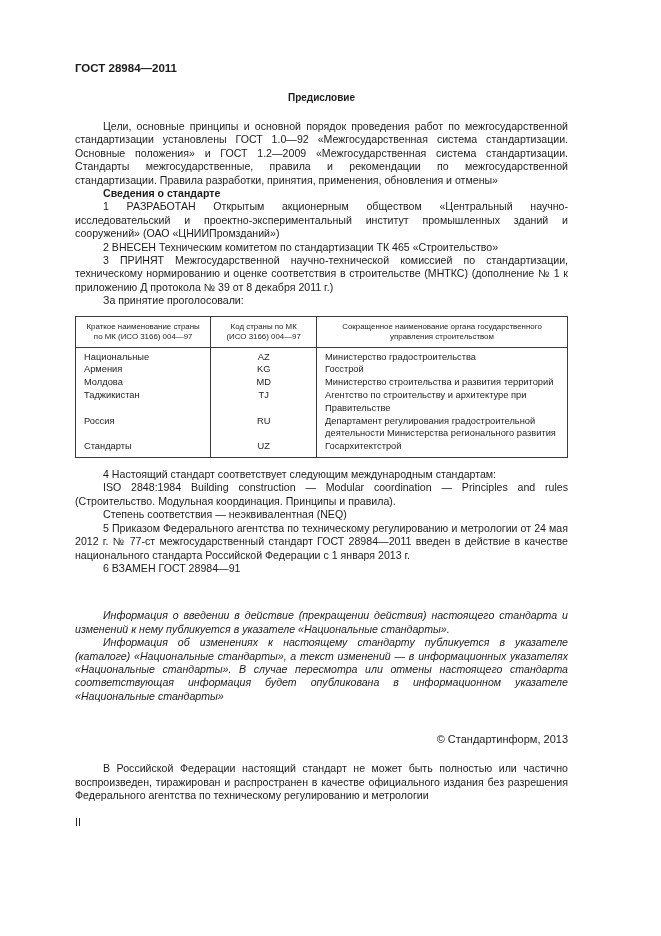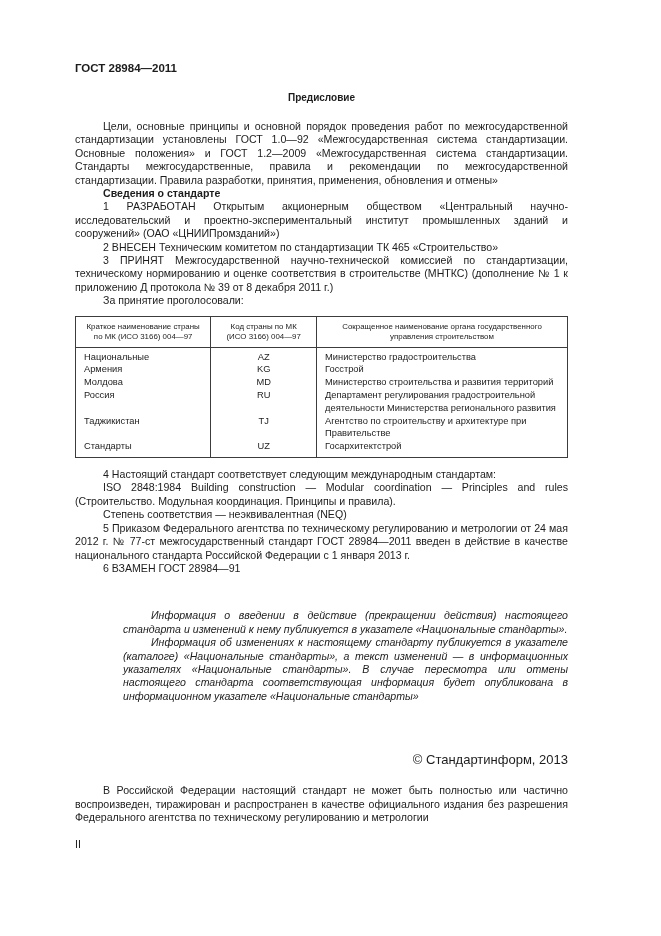--- a/index.html
+++ b/index.html
@@ -12,22 +12,22 @@
   p.bold { font-weight: bold; }
   table.vote { width: 100%; border-collapse: collapse; margin: 8px 0 10px 0; border: 1px solid #3c3c3c; }
   table.vote th { border: 1px solid #3c3c3c; font-size: 7.9px; font-weight: normal; padding: 5px 10px; text-align: center; line-height: 10px; vertical-align: middle; }
   table.vote td { border-left: 1px solid #3c3c3c; border-right: 1px solid #3c3c3c; font-size: 9.3px; line-height: 12.8px; padding: 0 8px; vertical-align: top; }
   table.vote tbody tr:first-child td { padding-top: 3px; }
   table.vote tbody tr:last-child td { padding-bottom: 4px; }
   .col-country { width: 27.5%; margin-top: 14px; }
   .col-code { width: 21.5%; text-align: center; }
   .col-authority { width: 51%; }
   .notes { margin-top: 34px; }
-  .notes p.body { font-style: italic; margin-left: 48px; }
-  .copyright { margin-top: 49px; text-align: right; font-size: 13px; }
+  .notes p.body { font-style: italic; }
+  .copyright { margin-top: 30px; text-align: right; font-size: 11px; }
   .footer-note { margin-top: 17px; }
   .pagenum { margin-top: 14px; font-size: 10.6px; }
 </style>
 </head>
 <body>
 
 <div class="page">
 
   <div class="doc-ref">ГОСТ 28984—2011</div>
 
@@ -59,28 +59,28 @@
         <td class="col-country">Армения</td>
         <td class="col-code">KG</td>
         <td class="col-authority">Госстрой</td>
       </tr>
       <tr>
         <td class="col-country">Молдова</td>
         <td class="col-code">MD</td>
         <td class="col-authority">Министерство строительства и развития территорий</td>
       </tr>
       <tr>
+        <td class="col-country">Таджикистан</td>
+        <td class="col-code">TJ</td>
+        <td class="col-authority">Агентство по строительству и архитектуре при Правительстве</td>
+      </tr>
+      <tr>
         <td class="col-country">Россия</td>
         <td class="col-code">RU</td>
         <td class="col-authority">Департамент регулирования градостроительной деятельности Министерства регионального развития</td>
-      </tr>
-      <tr>
-        <td class="col-country">Таджикистан</td>
-        <td class="col-code">TJ</td>
-        <td class="col-authority">Агентство по строительству и архитектуре при Правительстве</td>
       </tr>
       <tr>
         <td class="col-country">Стандарты</td>
         <td class="col-code">UZ</td>
         <td class="col-authority">Госархитектстрой</td>
       </tr>
     </tbody>
   </table>
 
   <p class="body">4 Настоящий стандарт соответствует следующим международным стандартам:</p>

